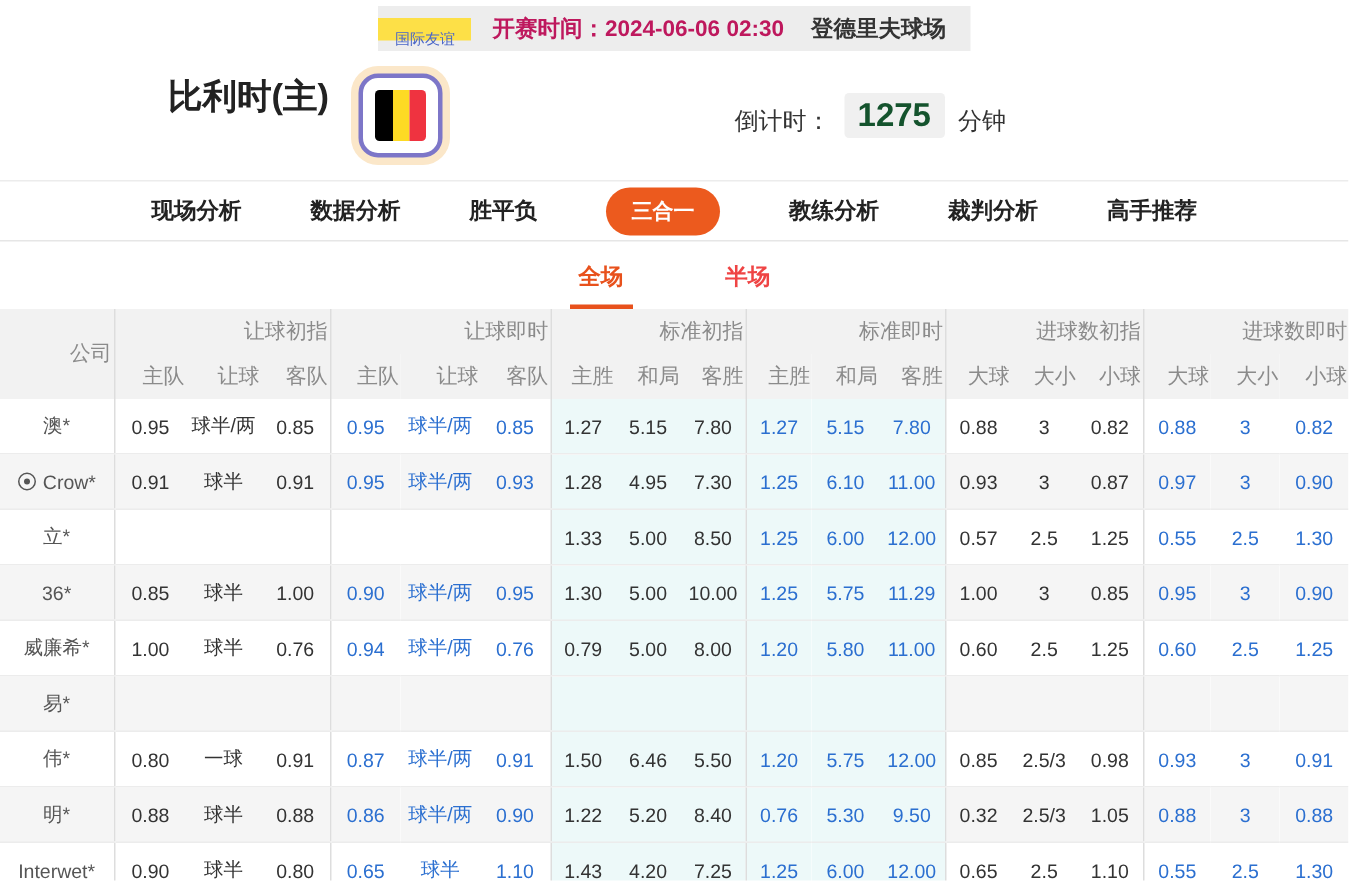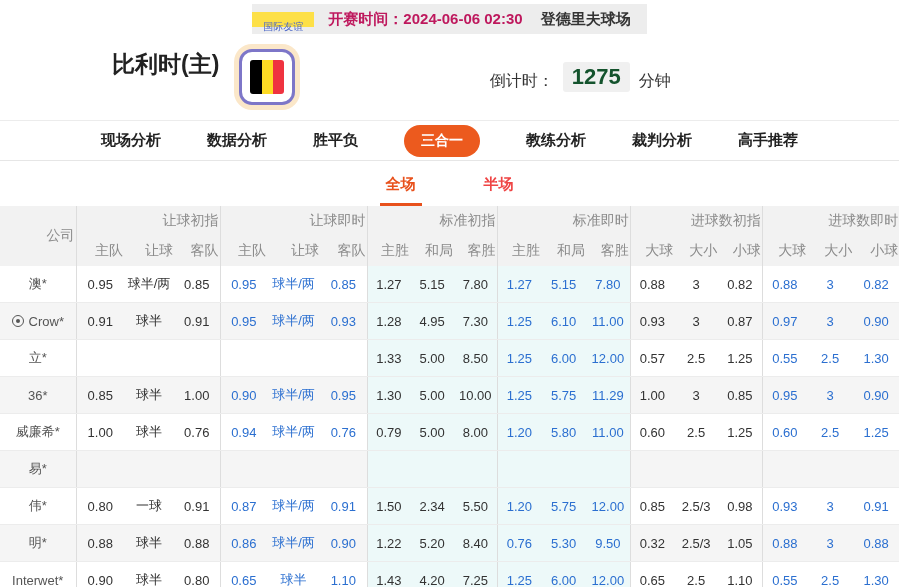--- a/index.html
+++ b/index.html
@@ -272,21 +272,21 @@
       </tr>
       <tr>
         <td class="company"><span>伟*</span></td>
         <td class="gstart">0.80</td>
         <td class="">一球</td>
         <td class="">0.91</td>
         <td class="gstart live">0.87</td>
         <td class="live">球半/两</td>
         <td class="live">0.91</td>
         <td class="gstart tint">1.50</td>
-        <td class="tint">2.34</td>
+        <td class="tint">6.46</td>
         <td class="tint">5.50</td>
         <td class="gstart live tint">1.20</td>
         <td class="live tint">5.75</td>
         <td class="live tint">12.00</td>
         <td class="gstart">0.85</td>
         <td class="">2.5/3</td>
         <td class="">0.98</td>
         <td class="gstart live">0.93</td>
         <td class="live">3</td>
         <td class="live">0.91</td>

